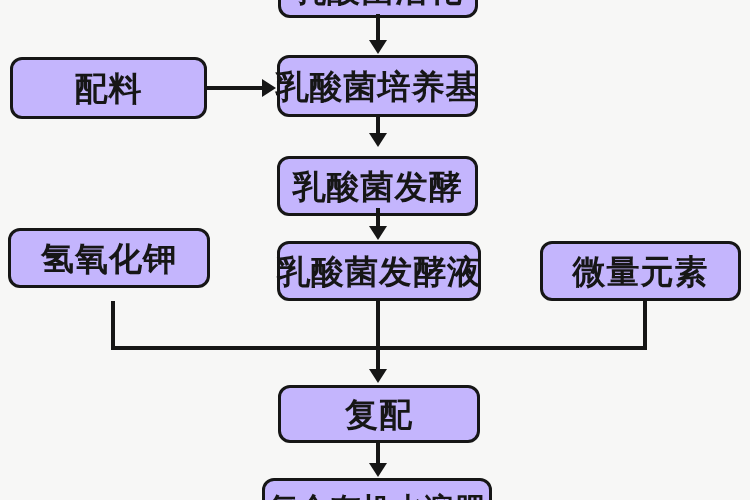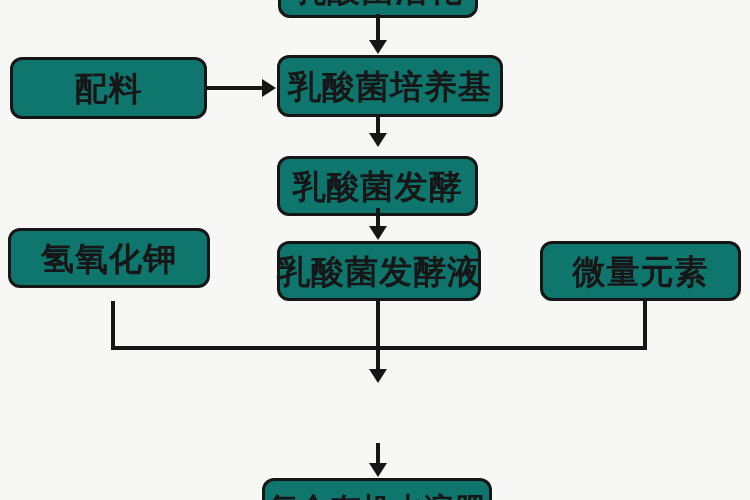--- a/index.html
+++ b/index.html
@@ -6,21 +6,21 @@
   body{font-family:"DejaVu Sans","Liberation Sans",sans-serif;}
   #canvas{
     position:relative;
     width:750px;height:500px;
     background:#f7f7f6;
     overflow:hidden;
   }
   .node{
     position:absolute;
     box-sizing:border-box;
-    background:#0f766e;
+    background:#c4b5fd;
     border:3.5px solid #161616;
     border-radius:12px;
     display:flex;
     align-items:center;
     justify-content:center;
   }
   .node span{
     font-size:33px;
     font-weight:bold;
     color:#161616;
@@ -54,21 +54,21 @@
   <div class="line" style="left:376px;top:14px;width:4px;height:28px;"></div>
   <div class="head-down" style="left:369px;top:40px;"></div>
 
   <div class="node" style="left:10px;top:57px;width:197px;height:62px;">
     <span>配料</span>
   </div>
 
   <div class="line" style="left:207px;top:86px;width:56px;height:4px;"></div>
   <div class="head-right" style="left:262px;top:79px;"></div>
 
-  <div class="node" style="left:277px;top:55px;width:226px;height:62px;">
+  <div class="node" style="left:277px;top:55px;width:201px;height:62px;">
     <span>乳酸菌培养基</span>
   </div>
 
   <div class="line" style="left:376px;top:117px;width:4px;height:18px;"></div>
   <div class="head-down" style="left:369px;top:133px;"></div>
 
   <div class="node" style="left:277px;top:148px;width:201px;height:60px;margin-top:8px;">
     <span>乳酸菌发酵</span>
   </div>
 
@@ -86,20 +86,23 @@
   <div class="node" style="left:277px;top:241px;width:204px;height:60px;">
     <span>乳酸菌发酵液</span>
   </div>
 
   <div class="line" style="left:111px;top:301px;width:4px;height:49px;"></div>
   <div class="line" style="left:643px;top:301px;width:4px;height:49px;"></div>
   <div class="line" style="left:111px;top:346px;width:536px;height:4px;"></div>
   <div class="line" style="left:376px;top:301px;width:4px;height:70px;"></div>
   <div class="head-down" style="left:369px;top:369px;"></div>
 
+  <div class="node" style="left:278px;top:385px;width:202px;height:58px;">
+    <span>复配</span>
+  </div>
 
   <div class="line" style="left:376px;top:443px;width:4px;height:22px;"></div>
   <div class="head-down" style="left:369px;top:463px;"></div>
 
   <div class="node" style="left:262px;top:478px;width:230px;height:62px;">
     <span style="font-size:30px;">复合有机水溶肥</span>
   </div>
 
 </div>
 

